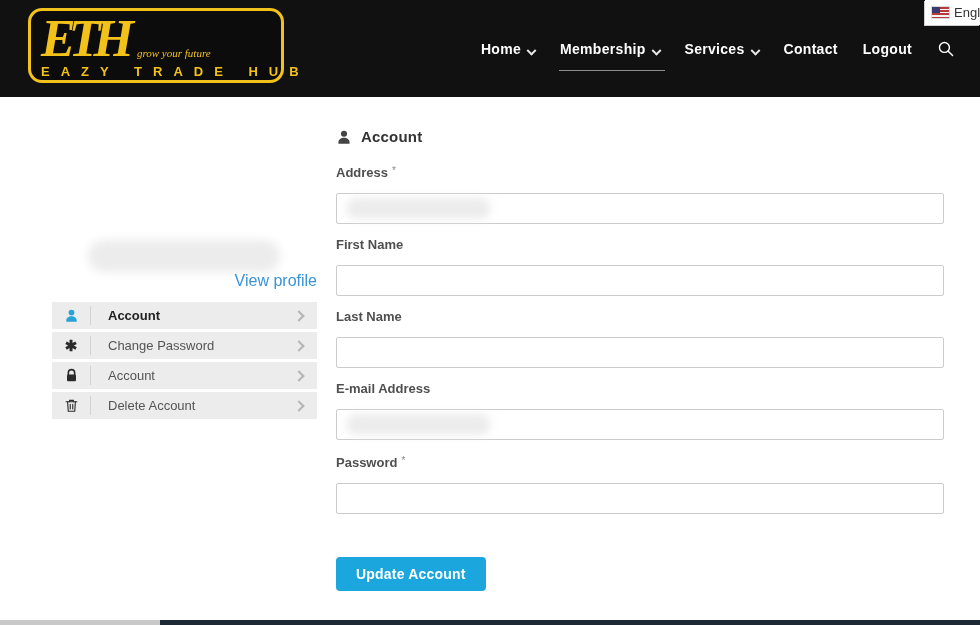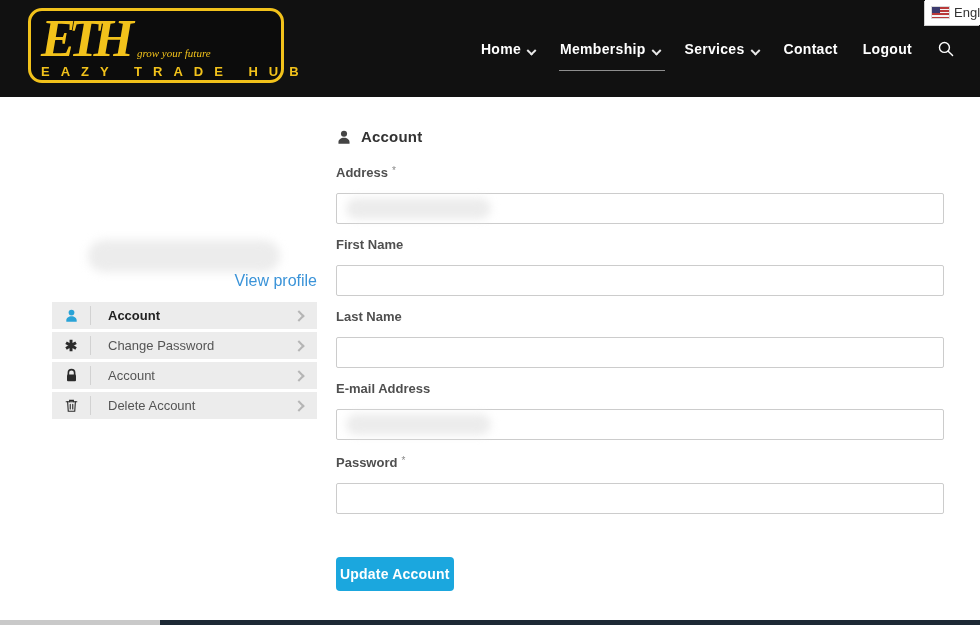--- a/index.html
+++ b/index.html
@@ -66,21 +66,21 @@
   .field { margin-bottom:13px; }
   .field label { display:block; font-size:13px; font-weight:bold; color:#4f4f4f; line-height:16px; margin-bottom:12px; }
   .req { color:#8a8a8a; font-size:10px; vertical-align:3px; margin-left:4px; font-weight:normal; }
   .input-wrap { position:relative; }
   .input-wrap input { width:100%; height:31px; border:1px solid #ccc; border-radius:2px; background:#fff;
                       font-family:"Liberation Sans", sans-serif; font-size:13px; padding:0 10px; outline:none; }
   .blur-value { position:absolute; left:10px; top:5px; width:145px; height:21px;
                 background:#ececec; border-radius:11px; filter:blur(4px); pointer-events:none; }
   .submit-btn { margin-top:30px; background:#1ba7de; color:#fff; border:none; border-radius:4px;
                 font-family:"Liberation Sans", sans-serif; font-size:14px; font-weight:bold;
-                padding:0 4px; height:34px; cursor:pointer; letter-spacing:.2px; }
+                padding:0 20px; height:34px; cursor:pointer; letter-spacing:.2px; }
 
   
   .strip-grey { position:absolute; bottom:0; left:0; width:160px; height:5px; background:#c9c9c9; }
   .strip-dark { position:absolute; bottom:0; left:160px; width:820px; height:5px; background:#1d2935; }
 </style>
 </head>
 <body>
 
 <div class="page">
 

